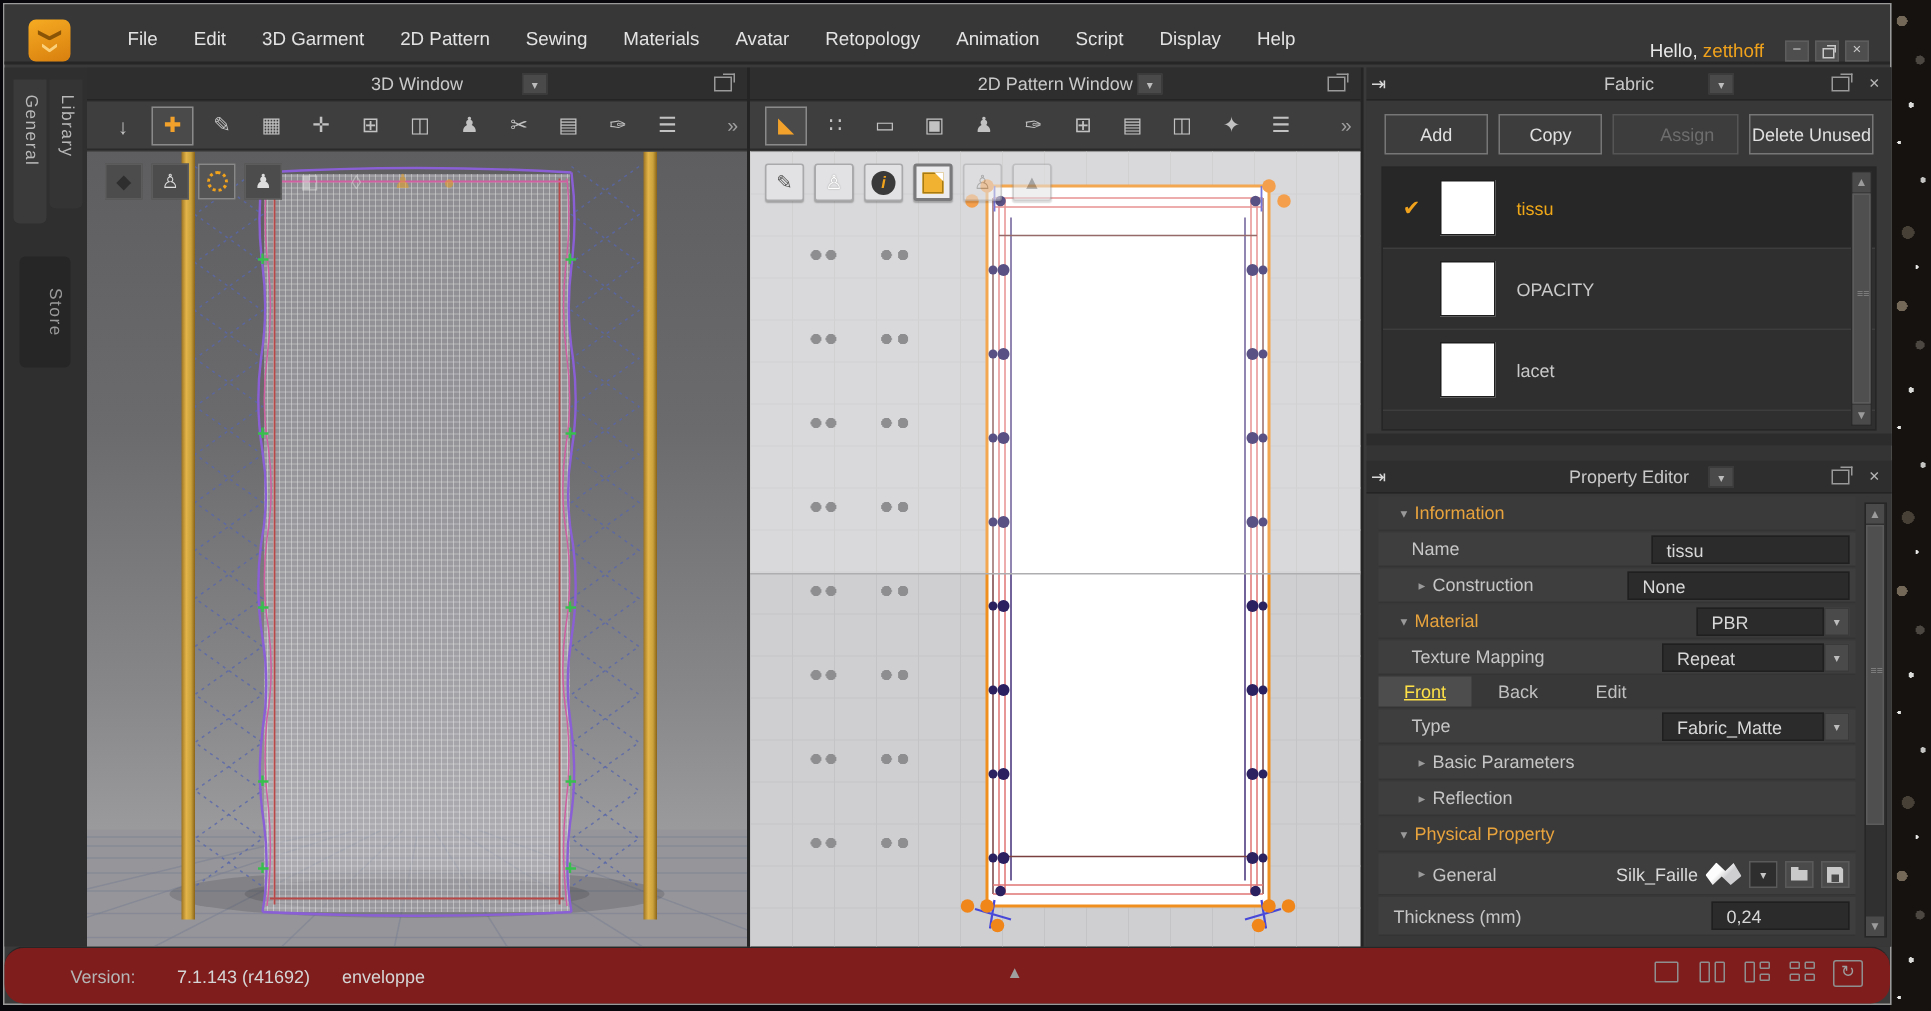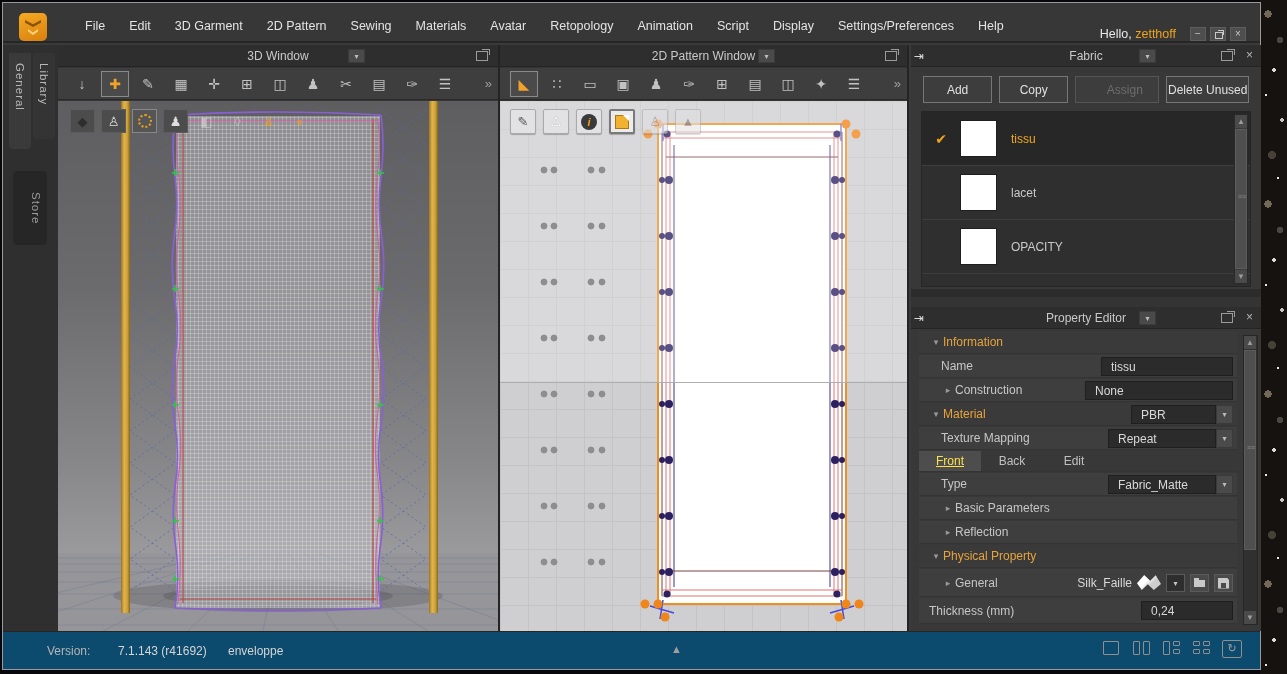--- a/index.html
+++ b/index.html
@@ -152,22 +152,22 @@
   .folderico:before { content:""; position:absolute; left:3px; top:5px; width:11px; height:7px;
     background:#c9c9c9; }
   .folderico:after { content:""; position:absolute; left:3px; top:3px; width:5px; height:2px; background:#c9c9c9; }
   .saveico:before { content:""; position:absolute; left:3px; top:3px; width:11px; height:11px;
     background:#c9c9c9; clip-path:polygon(0 0,80% 0,100% 20%,100% 100%,0 100%); }
   .saveico { position:relative; }
   .saveico:after { content:""; position:absolute; left:6px; top:8px; width:5px; height:5px; background:#4a4a4a; }
   .propscroll { position:absolute; right:3px; top:28px; bottom:6px; width:15px; background:#303030; border:1px solid #262626;}
 
   
-  .statusbar { position:absolute; left:0; bottom:0; width:100%; height:38px; background:#0c4a6e;
-    border-top:1px solid #262626; color:#c6c6c6; font-size:12px; }
+  .statusbar { position:absolute; left:0; bottom:0; width:100%; height:38px; background:#7f1d1d;
+    border-top:1px solid #262626; color:#c6c6c6; font-size:12px;border-radius:13px; }
   .statusbar .vlabel { position:absolute; left:44px; top:12px; color:#b5b5b5; }
   .statusbar .vvalue { position:absolute; left:115px; top:12px; color:#d5d5d5; }
   .statusbar .vproj { position:absolute; left:225px; top:12px; color:#d5d5d5; }
   .statusbar .uparrow { position:absolute; left:668px; top:11px; color:#9f9f9f; font-size:11px; }
   .layoutbtns { position:absolute; right:18px; top:8px; display:flex; gap:10px; }
   .lb { width:20px; height:18px; position:relative; }
   .lb i { position:absolute; border:1.5px solid #8f8f8f; border-radius:1px; }
   .lb1 i { left:1px; top:1px; width:16px; height:14px; }
   .lb2 i.a { left:1px; top:1px; width:7px; height:14px; } .lb2 i.b { left:11px; top:1px; width:7px; height:14px; }
   .lb3 i.a { left:1px; top:1px; width:7px; height:14px; } .lb3 i.b { left:11px; top:1px; width:7px; height:5px; }
@@ -190,21 +190,20 @@
       <span class="menuitem">Edit</span>
       <span class="menuitem">3D Garment</span>
       <span class="menuitem">2D Pattern</span>
       <span class="menuitem">Sewing</span>
       <span class="menuitem">Materials</span>
       <span class="menuitem">Avatar</span>
       <span class="menuitem">Retopology</span>
       <span class="menuitem">Animation</span>
       <span class="menuitem">Script</span>
       <span class="menuitem">Display</span>
-      <span class="menuitem">Settings/Preferences</span>
       <span class="menuitem">Help</span>
     </div>
     <div class="greeting">
       <span>Hello,</span>
       <b>zetthoff</b>
     </div>
     <div class="winbtns">
       <div class="winbtn">−</div>
       <div class="winbtn restore"></div>
       <div class="winbtn">×</div>
@@ -456,26 +455,26 @@
       </div>
       <div class="fabriclist">
         <div class="fitem sel">
           <span class="fcheck">✔</span>
           <span class="fswatch"></span>
           <span class="flabel">tissu</span>
         </div>
         <div class="fitem">
           <span class="fcheck"></span>
           <span class="fswatch"></span>
-          <span class="flabel">lacet</span>
+          <span class="flabel">OPACITY</span>
         </div>
         <div class="fitem">
           <span class="fcheck"></span>
           <span class="fswatch"></span>
-          <span class="flabel">OPACITY</span>
+          <span class="flabel">lacet</span>
         </div>
         <div class="vscroll">
           <div class="vs-arrow" style="top:0">▲</div>
           <div class="vs-thumb" style="top:14px; bottom:14px">
             <div class="vs-grip">≡≡</div>
           </div>
           <div class="vs-arrow" style="bottom:0">▼</div>
         </div>
       </div>
     </div>

